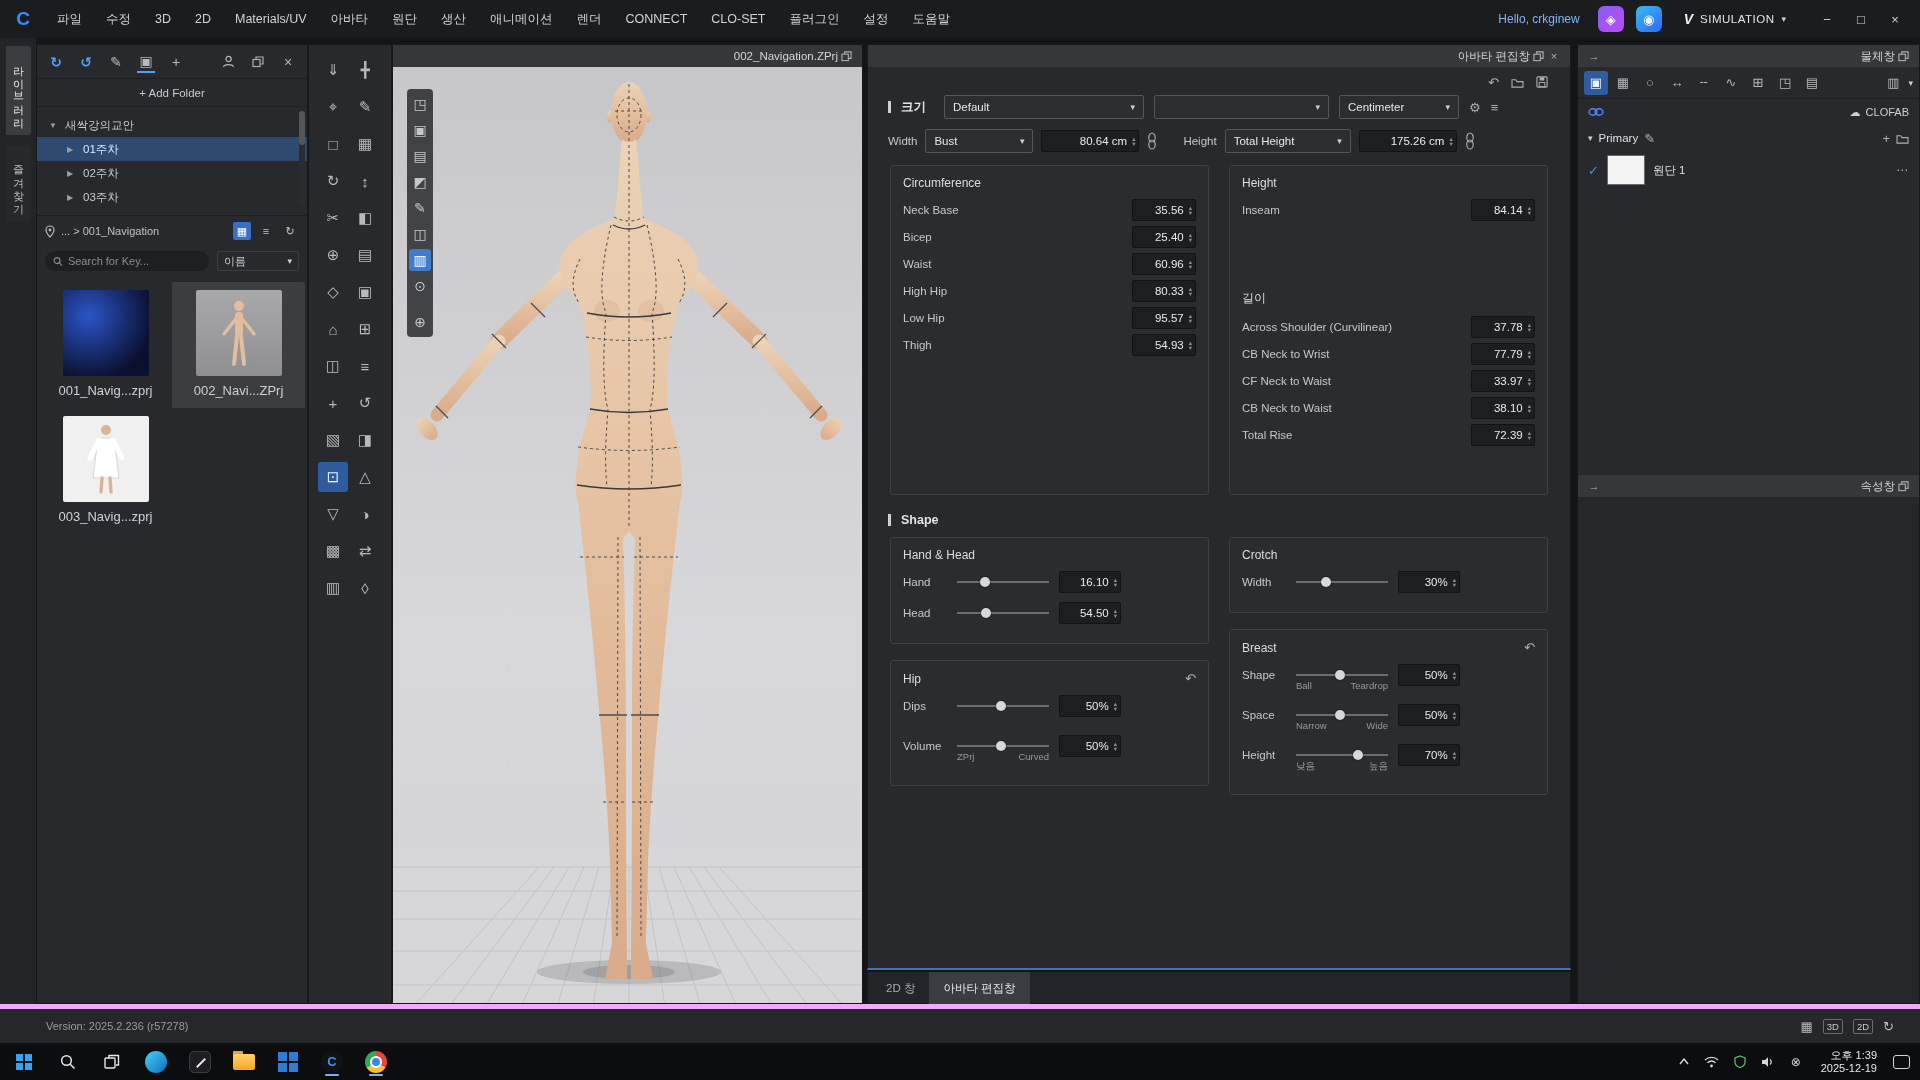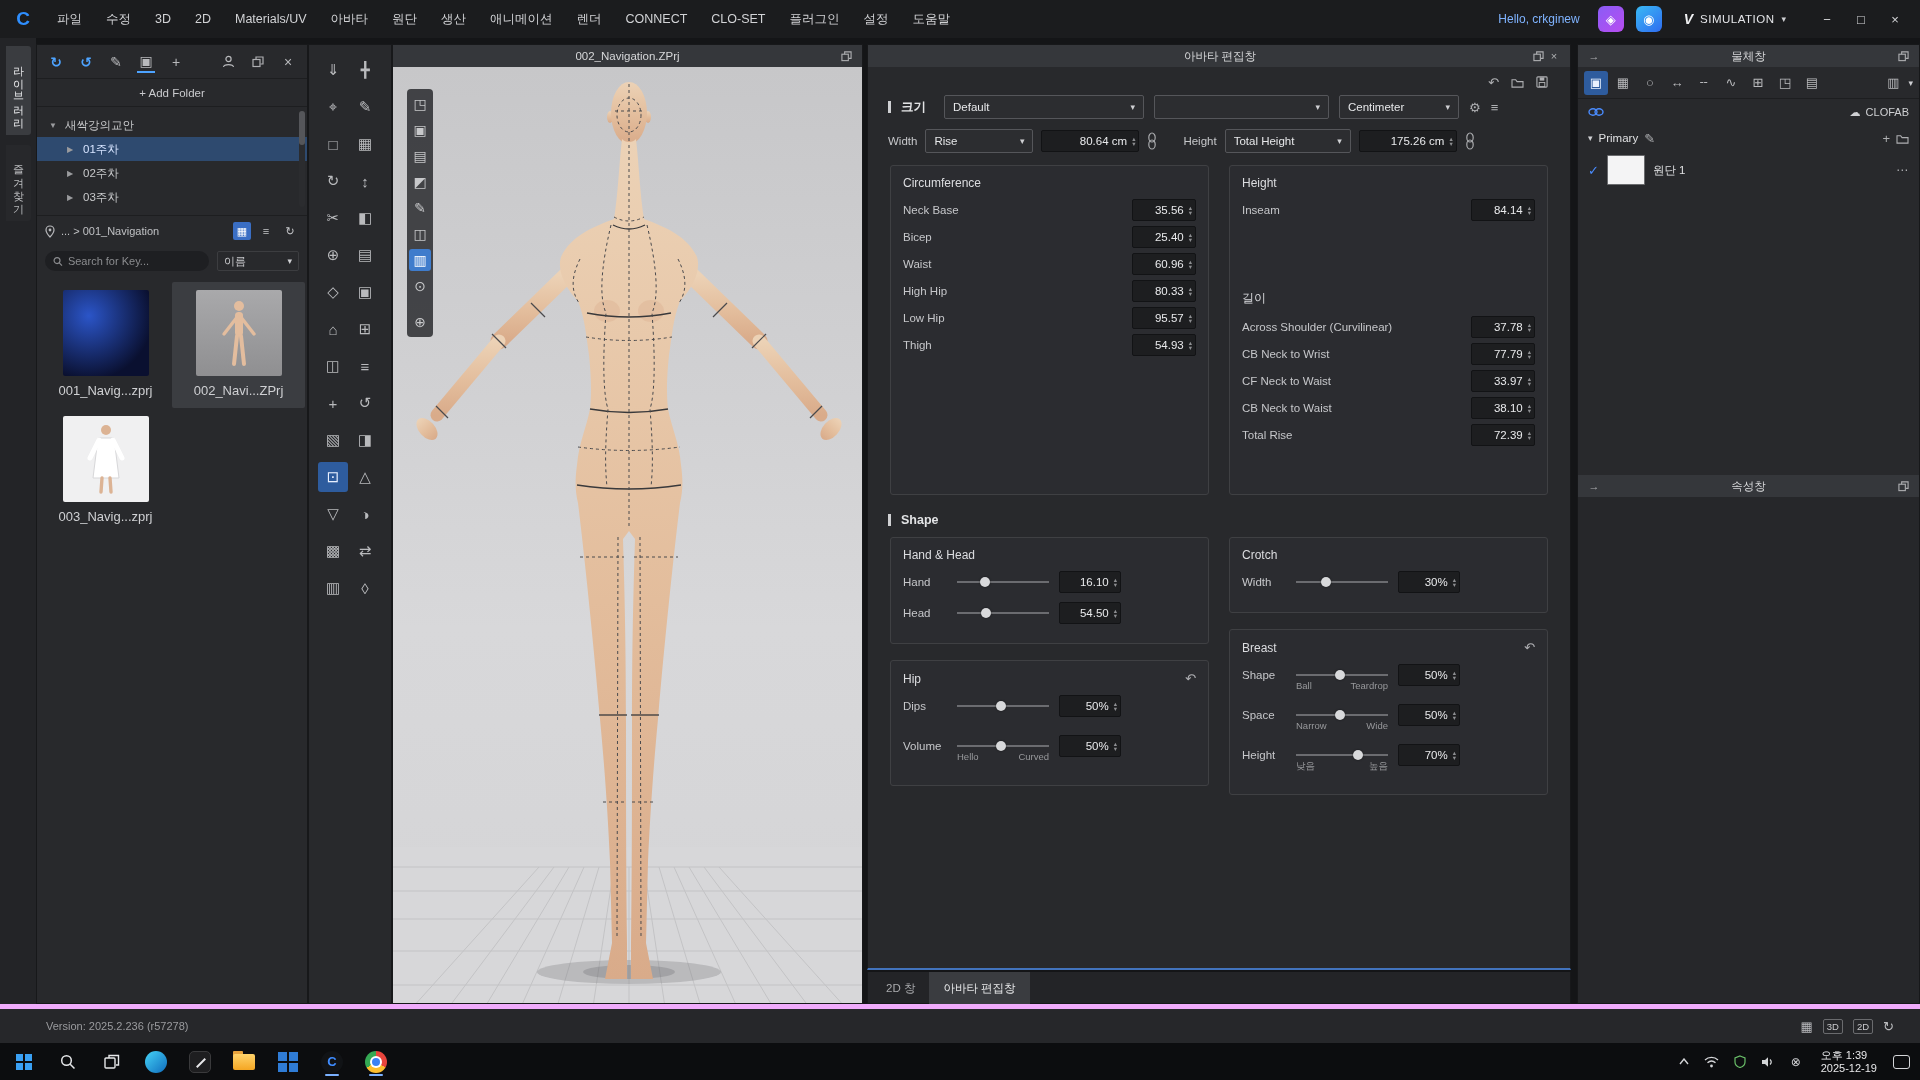--- a/index.html
+++ b/index.html
@@ -30,21 +30,21 @@
   .winbtn { width:30px; height:28px; display:flex; align-items:center; justify-content:center; color:#d4d5d8; font-size:13px; }
 
   
   .vstrip { left:0; top:38px; width:36px; height:966px; background:#232427; padding-top:8px; display:flex; flex-direction:column; align-items:center; }
   .vtab { writing-mode:vertical-rl; font-size:11px; color:#b9babd; background:#27282b; padding:12px 5px; margin-bottom:10px; border-radius:0 3px 3px 0; letter-spacing:2px; }
   .vtab.active { background:#3a3c40; color:#e8e9eb; }
 
   
   .panel { background:#28292c; border:1px solid #17181a; }
   .titlebar { height:22px; background:#35373b; display:flex; align-items:center; padding:0 8px; font-size:11.5px; color:#d6d7d9; flex:0 0 auto; }
-  .titlebar .tb-title { flex:1; text-align:center; }
+  .titlebar .tb-title { flex:1; text-align:right; }
   .tb-icon { width:16px; height:16px; display:flex; align-items:center; justify-content:center; color:#aeafb2; font-size:11px; }
   .float-svg { stroke:#aeafb2; fill:none; stroke-width:1.2; }
 
   
   .filepanel { left:36px; top:44px; width:272px; height:960px; display:flex; flex-direction:column; }
   .lib-header { height:34px; display:flex; align-items:center; padding:0 10px; gap:12px; border-bottom:1px solid #1d1e20; }
   .libicon { font-size:14px; color:#b8b9bc; display:flex; align-items:center; justify-content:center; width:18px; height:22px; }
   .libicon.bluei { color:#4da3ff; font-weight:bold; }
   .libicon.active-under { border-bottom:2px solid #4da3ff; }
   .lib-header .spacer { flex:1; }
@@ -172,21 +172,21 @@
   .folderic .fback { position:absolute; left:0; top:-3px; width:10px; height:5px; background:#e8a33d; border-radius:1px 1px 0 0; }
   .folderic .fbody { position:absolute; left:0; top:0; width:22px; height:16px; background:linear-gradient(#ffd36b,#f5a623); border-radius:2px; }
   .gridapp { display:grid; grid-template-columns:9px 9px; grid-template-rows:9px 9px; gap:2px; }
   .gridapp div { background:#2f7cd6; }
   .cloapp { width:22px; height:22px; border-radius:50%; background:#111316; display:flex; align-items:center; justify-content:center; color:#3f8cff; font-weight:bold; font-size:13px; }
   .chrome { position:relative; width:22px; height:22px; border-radius:50%; background:conic-gradient(#e8453c 0 33%, #fcbd2e 0 66%, #34a853 0 100%); }
   .chrome .cwhite { position:absolute; left:5px; top:5px; width:12px; height:12px; border-radius:50%; background:#fff; }
   .chrome .cblue { position:absolute; left:7px; top:7px; width:8px; height:8px; border-radius:50%; background:#3b82f6; }
   .tb-right { margin-left:auto; display:flex; align-items:center; gap:10px; }
   .trayicon { display:flex; align-items:center; justify-content:center; width:18px; height:20px; color:#d4d5d8; font-size:12px; }
-  .clock { text-align:left; font-size:11px; line-height:13px; color:#e8e8ea; margin:0 6px; }
+  .clock { text-align:right; font-size:11px; line-height:13px; color:#e8e8ea; margin:0 6px; }
   .notif { width:17px; height:14px; border:1.4px solid #d4d5d8; border-radius:3px; }
 </style>
 </head>
 <body>
 
 <div class="abs menubar">
   <div class="logo">C</div>
   <div class="menu-item">파일</div>
   <div class="menu-item">수정</div>
   <div class="menu-item">3D</div>
@@ -514,21 +514,21 @@
       <div class="dd w120">
           <span>Centimeter</span>
           <i class="caret">▾</i>
         </div>
       <span class="mini-icon">⚙</span>
       <span class="mini-icon">≡</span>
     </div>
     <div class="wh-row">
       <span class="flabel">Width</span>
       <div class="dd w108">
-          <span>Rise</span>
+          <span>Bust</span>
           <i class="caret">▾</i>
         </div>
       <div class="spin w98">
         <span class="sval">80.64 cm</span>
         <span class="spinarrows">
             <i>▴</i>
             <i>▾</i>
           </span>
       </div>
       <svg width="10" height="18" viewBox="0 0 10 18">
@@ -741,21 +741,21 @@
                   <i>▴</i>
                   <i>▾</i>
                 </span>
               </div>
           </div>
           <div class="srow tall">
             <span class="slabel">Volume</span>
             <div class="sld">
               <div class="strack"></div>
                 <div class="sknob" style="left: 48%;"></div>
-              <span class="smin">Hello</span>
+              <span class="smin">ZPrj</span>
               <span class="smax">Curved</span>
             </div>
             <div class="spin w62">
                 <span class="sval">50%</span>
                 <span class="spinarrows">
                   <i>▴</i>
                   <i>▾</i>
                 </span>
               </div>
           </div>

